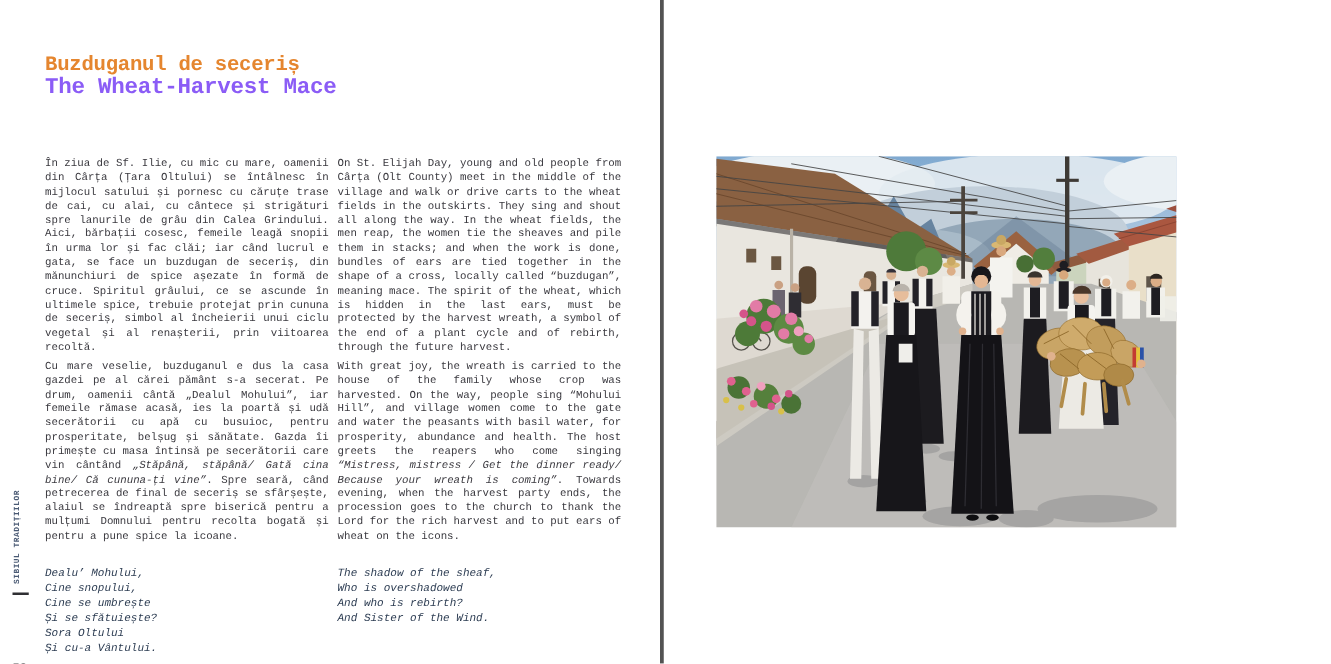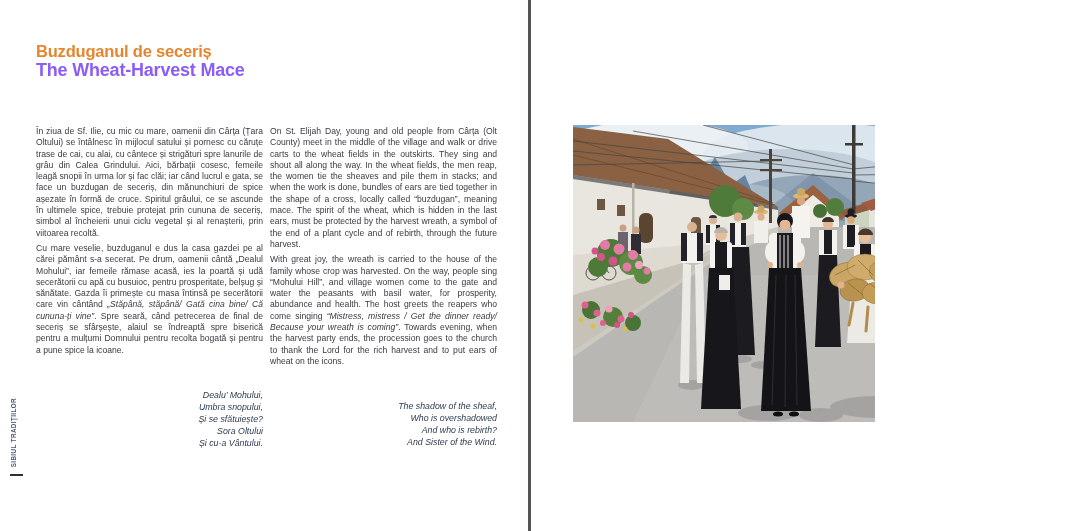--- a/index.html
+++ b/index.html
@@ -1,31 +1,31 @@
 <!DOCTYPE html>
 <html><head>
 <meta charset="utf-8">
 <style>
   html,body{margin:0;padding:0;background:#fff;}
-  .spread{position:relative;width:875px;height:531px;background:#ffffff;
-    font-family:Liberation Sans, sans-serif;overflow:hidden;}
+  .spread{position:relative;width:941px;height:531px;background:#ffffff;
+    font-family:Liberation Mono, monospace;overflow:hidden;}
   .gutter{position:absolute;left:528px;top:0;width:3px;height:531px;background:#535353;}
   .page-edge{position:absolute;left:1059px;top:0;width:1.5px;height:531px;background:#a9a9a9;}
 
   
   .title-block{position:absolute;left:36px;top:42px;line-height:19px;}
   .title-ro{margin:0;font-size:16.5px;font-weight:bold;letter-spacing:-0.2px;color:#e5862f;}
   .title-en{margin:0;font-size:18px;font-weight:bold;letter-spacing:-0.2px;color:#8b5cf6;}
 
   
   .col{position:absolute;top:126px;width:227px;}
   .col-ro{left:36px;} .col-en{left:270px;}
   .col p{margin:0 0 4px 0;font-size:8.6px;line-height:11.3px;text-align:justify;color:#3a393f;}
   .it{font-style:italic;}
-  .poem{margin-top:33px;font-size:8.8px;line-height:12px;font-style:italic;color:#2c3c52;text-align:right;}
+  .poem{margin-top:18px;font-size:8.8px;line-height:12px;font-style:italic;color:#2c3c52;}
   .poem div{white-space:nowrap;}
 
   
   .vlabel{position:absolute;writing-mode:vertical-rl;transform:rotate(180deg);
     font-size:6.3px;font-weight:bold;letter-spacing:0.4px;color:#4a5a74;}
   .vlabel-left{left:10px;bottom:64px;}
   .vlabel-right{left:1035px;bottom:68px;}
   .rule{position:absolute;height:1.6px;background:#2f2f33;width:13px;}
   .rule-left{left:10px;top:474px;}
   .rule-right{left:1035px;top:467px;}
@@ -46,21 +46,22 @@
     <div class="title-block">
       <h1 class="title-ro">Buzduganul de seceriș</h1>
       <h2 class="title-en">The Wheat-Harvest Mace</h2>
     </div>
 
     <div class="col col-ro">
       <p>În ziua de Sf. Ilie, cu mic cu mare, oamenii din Cârța (Țara Oltului) se întâlnesc în mijlocul satului și pornesc cu căruțe trase de cai, cu alai, cu cântece și strigături spre lanurile de grâu din Calea Grindului. Aici, bărbații cosesc, femeile leagă snopii în urma lor și fac clăi; iar când lucrul e gata, se face un buzdugan de seceriș, din mănunchiuri de spice așezate în formă de cruce. Spiritul grâului, ce se ascunde în ultimele spice, trebuie protejat prin cununa de seceriș, simbol al încheierii unui ciclu vegetal și al renașterii, prin viitoarea recoltă.</p>
       <p><span>Cu mare veselie, buzduganul e dus la casa gazdei pe al cărei pământ s-a secerat. Pe drum, oamenii cântă „Dealul Mohului”, iar femeile rămase acasă, ies la poartă și udă secerătorii cu apă cu busuioc, pentru prosperitate, belșug și sănătate. Gazda îi primește cu masa întinsă pe secerătorii care vin cântând </span><span class="it">„Stăpână, stăpână/ Gată cina bine/ Că cununa-ți vine”</span><span>. Spre seară, când petrecerea de final de seceriș se sfârșește, alaiul se îndreaptă spre biserică pentru a mulțumi Domnului pentru recolta bogată și pentru a pune spice la icoane.</span></p>
       <div class="poem">
         <div>Dealu’ Mohului,</div>
-        <div>Umbra snopului,</div>
+        <div>Cine snopului,</div>
+        <div>Cine se umbrește</div>
         <div>Și se sfătuiește?</div>
         <div>Sora Oltului</div>
         <div>Și cu-a Vântului.</div>
       </div>
     </div>
 
     <div class="col col-en">
       <p>On St. Elijah Day, young and old people from Cârța (Olt County) meet in the middle of the village and walk or drive carts to the wheat fields in the outskirts. They sing and shout all along the way. In the wheat fields, the men reap, the women tie the sheaves and pile them in stacks; and when the work is done, bundles of ears are tied together in the shape of a cross, locally called “buzdugan”, meaning mace. The spirit of the wheat, which is hidden in the last ears, must be protected by the harvest wreath, a symbol of the end of a plant cycle and of rebirth, through the future harvest.</p>
       <p><span>With great joy, the wreath is carried to the house of the family whose crop was harvested. On the way, people sing “Mohului Hill”, and village women come to the gate and water the peasants with basil water, for prosperity, abundance and health. The host greets the reapers who come singing </span><span class="it">“Mistress, mistress / Get the dinner ready/ Because your wreath is coming”</span><span>. Towards evening, when the harvest party ends, the procession goes to the church to thank the Lord for the rich harvest and to put ears of wheat on the icons.</span></p>
       <div class="poem">

